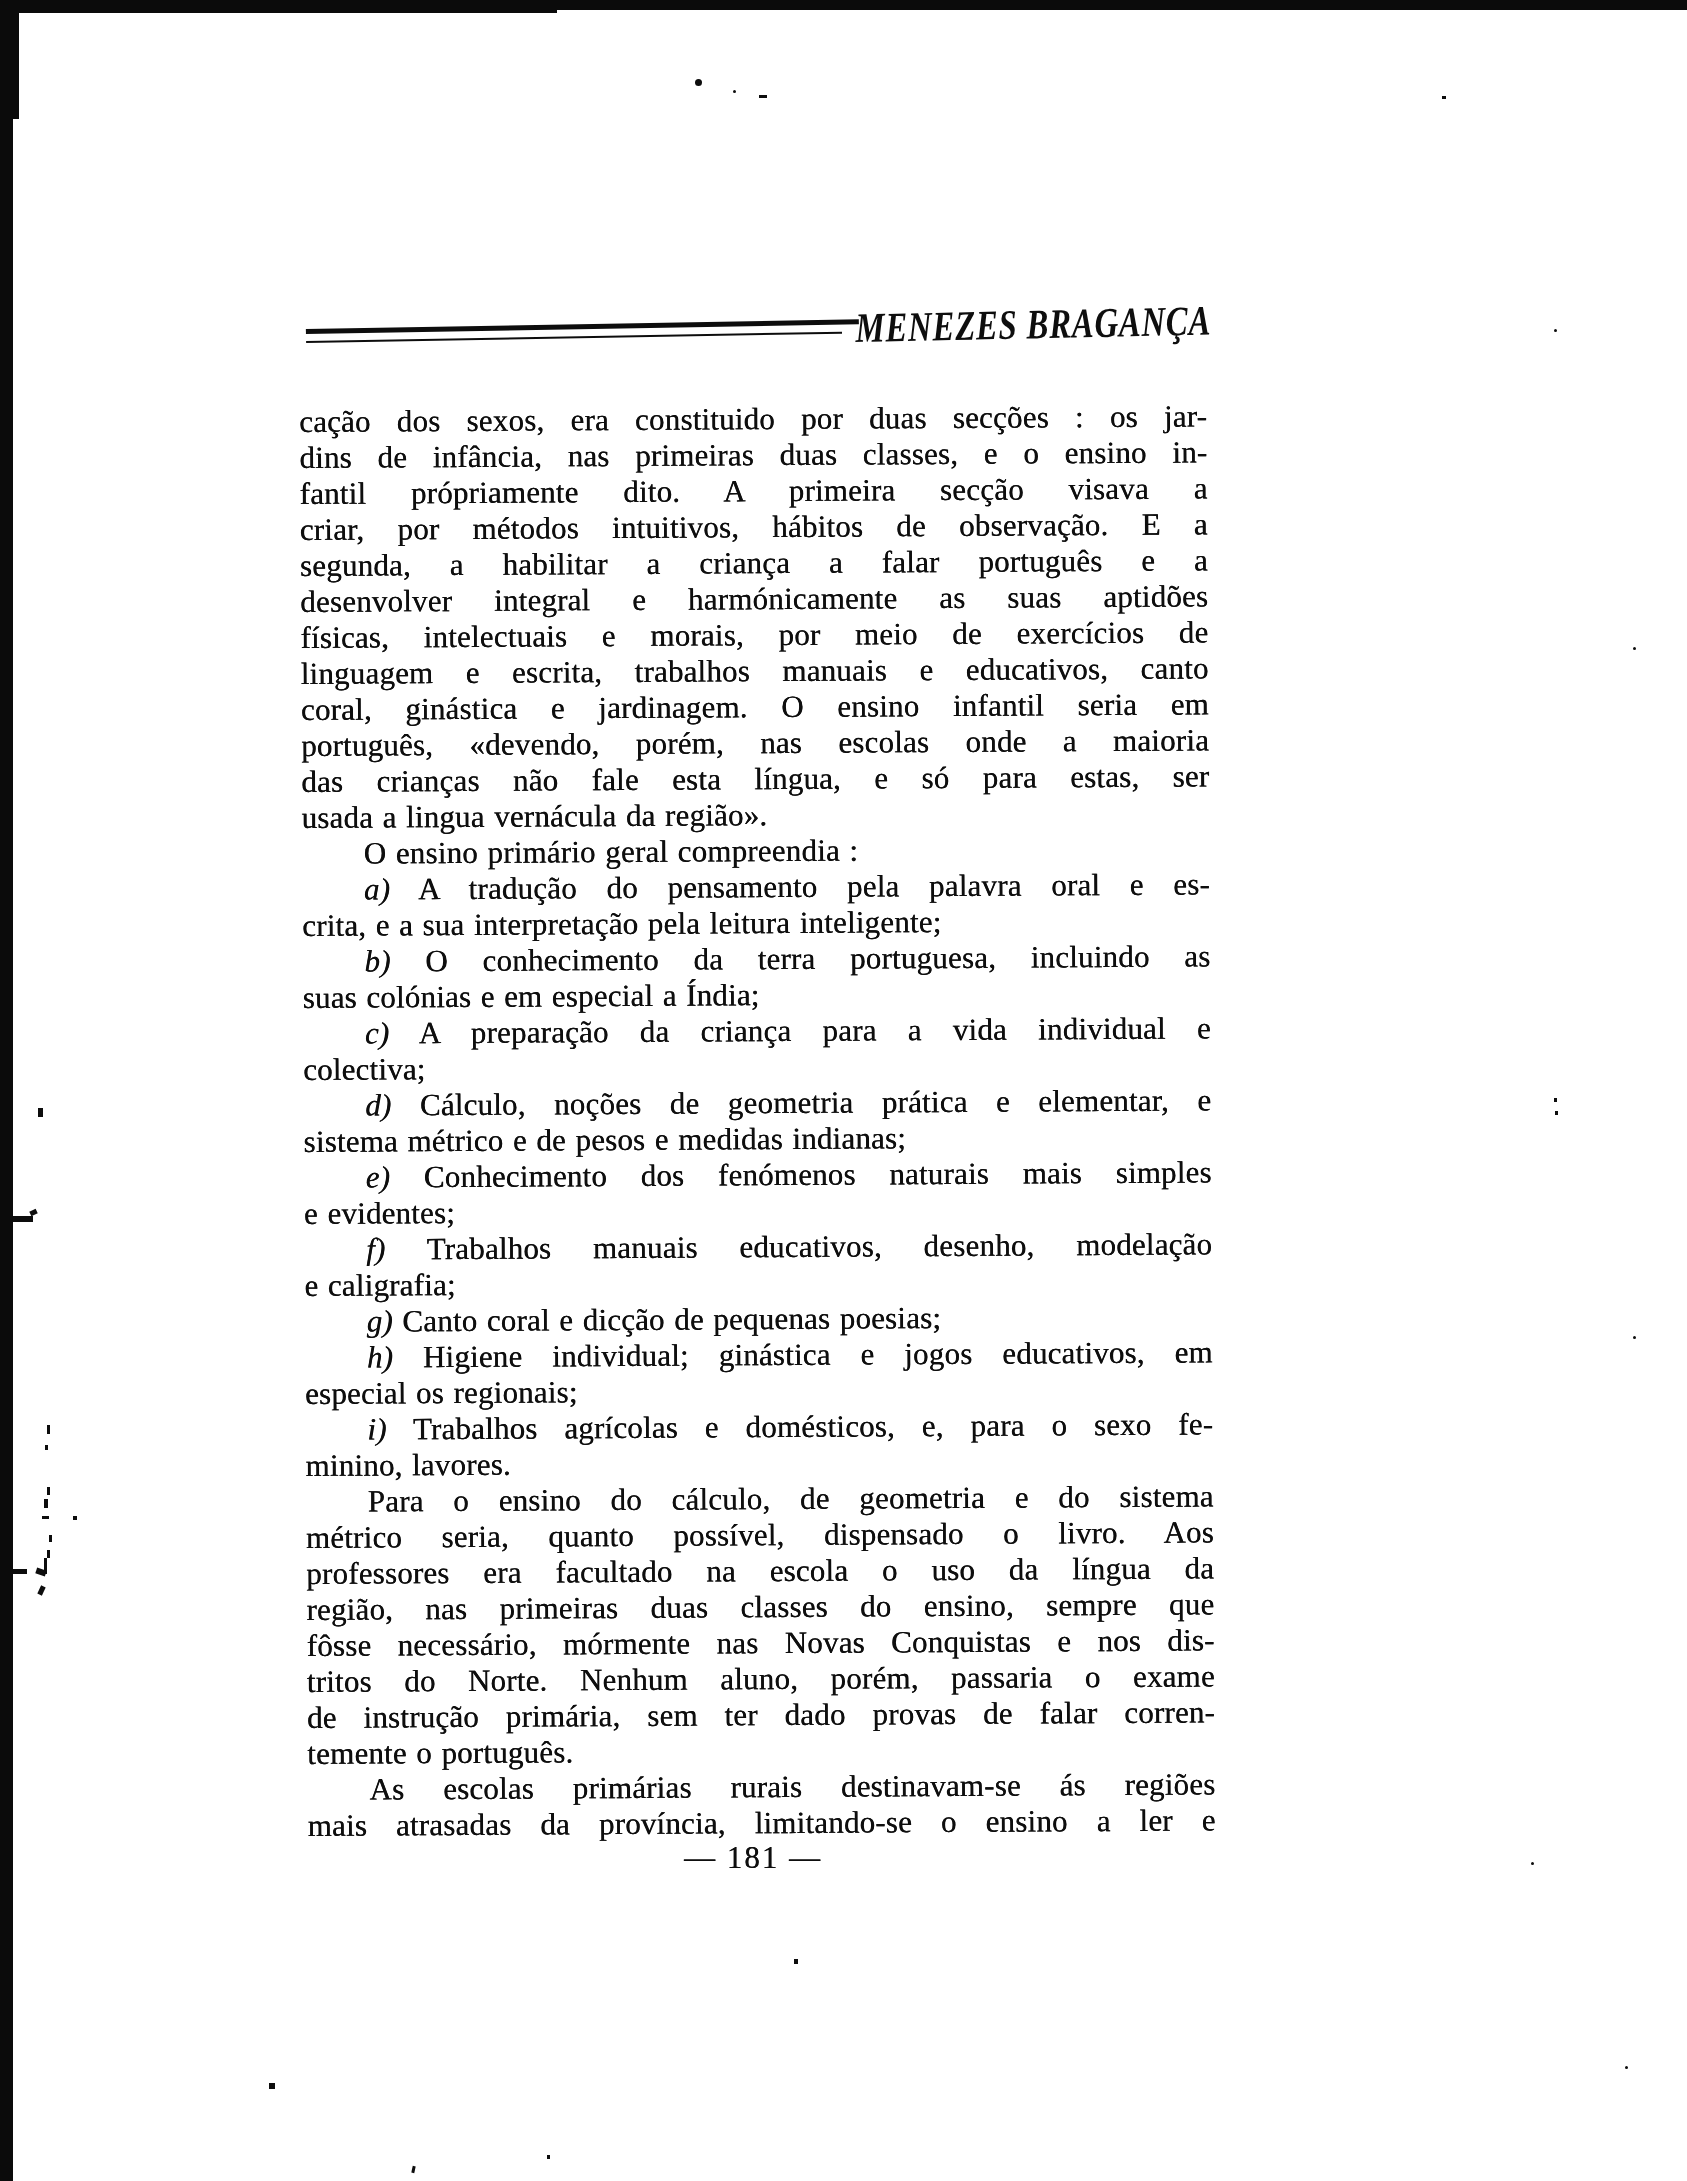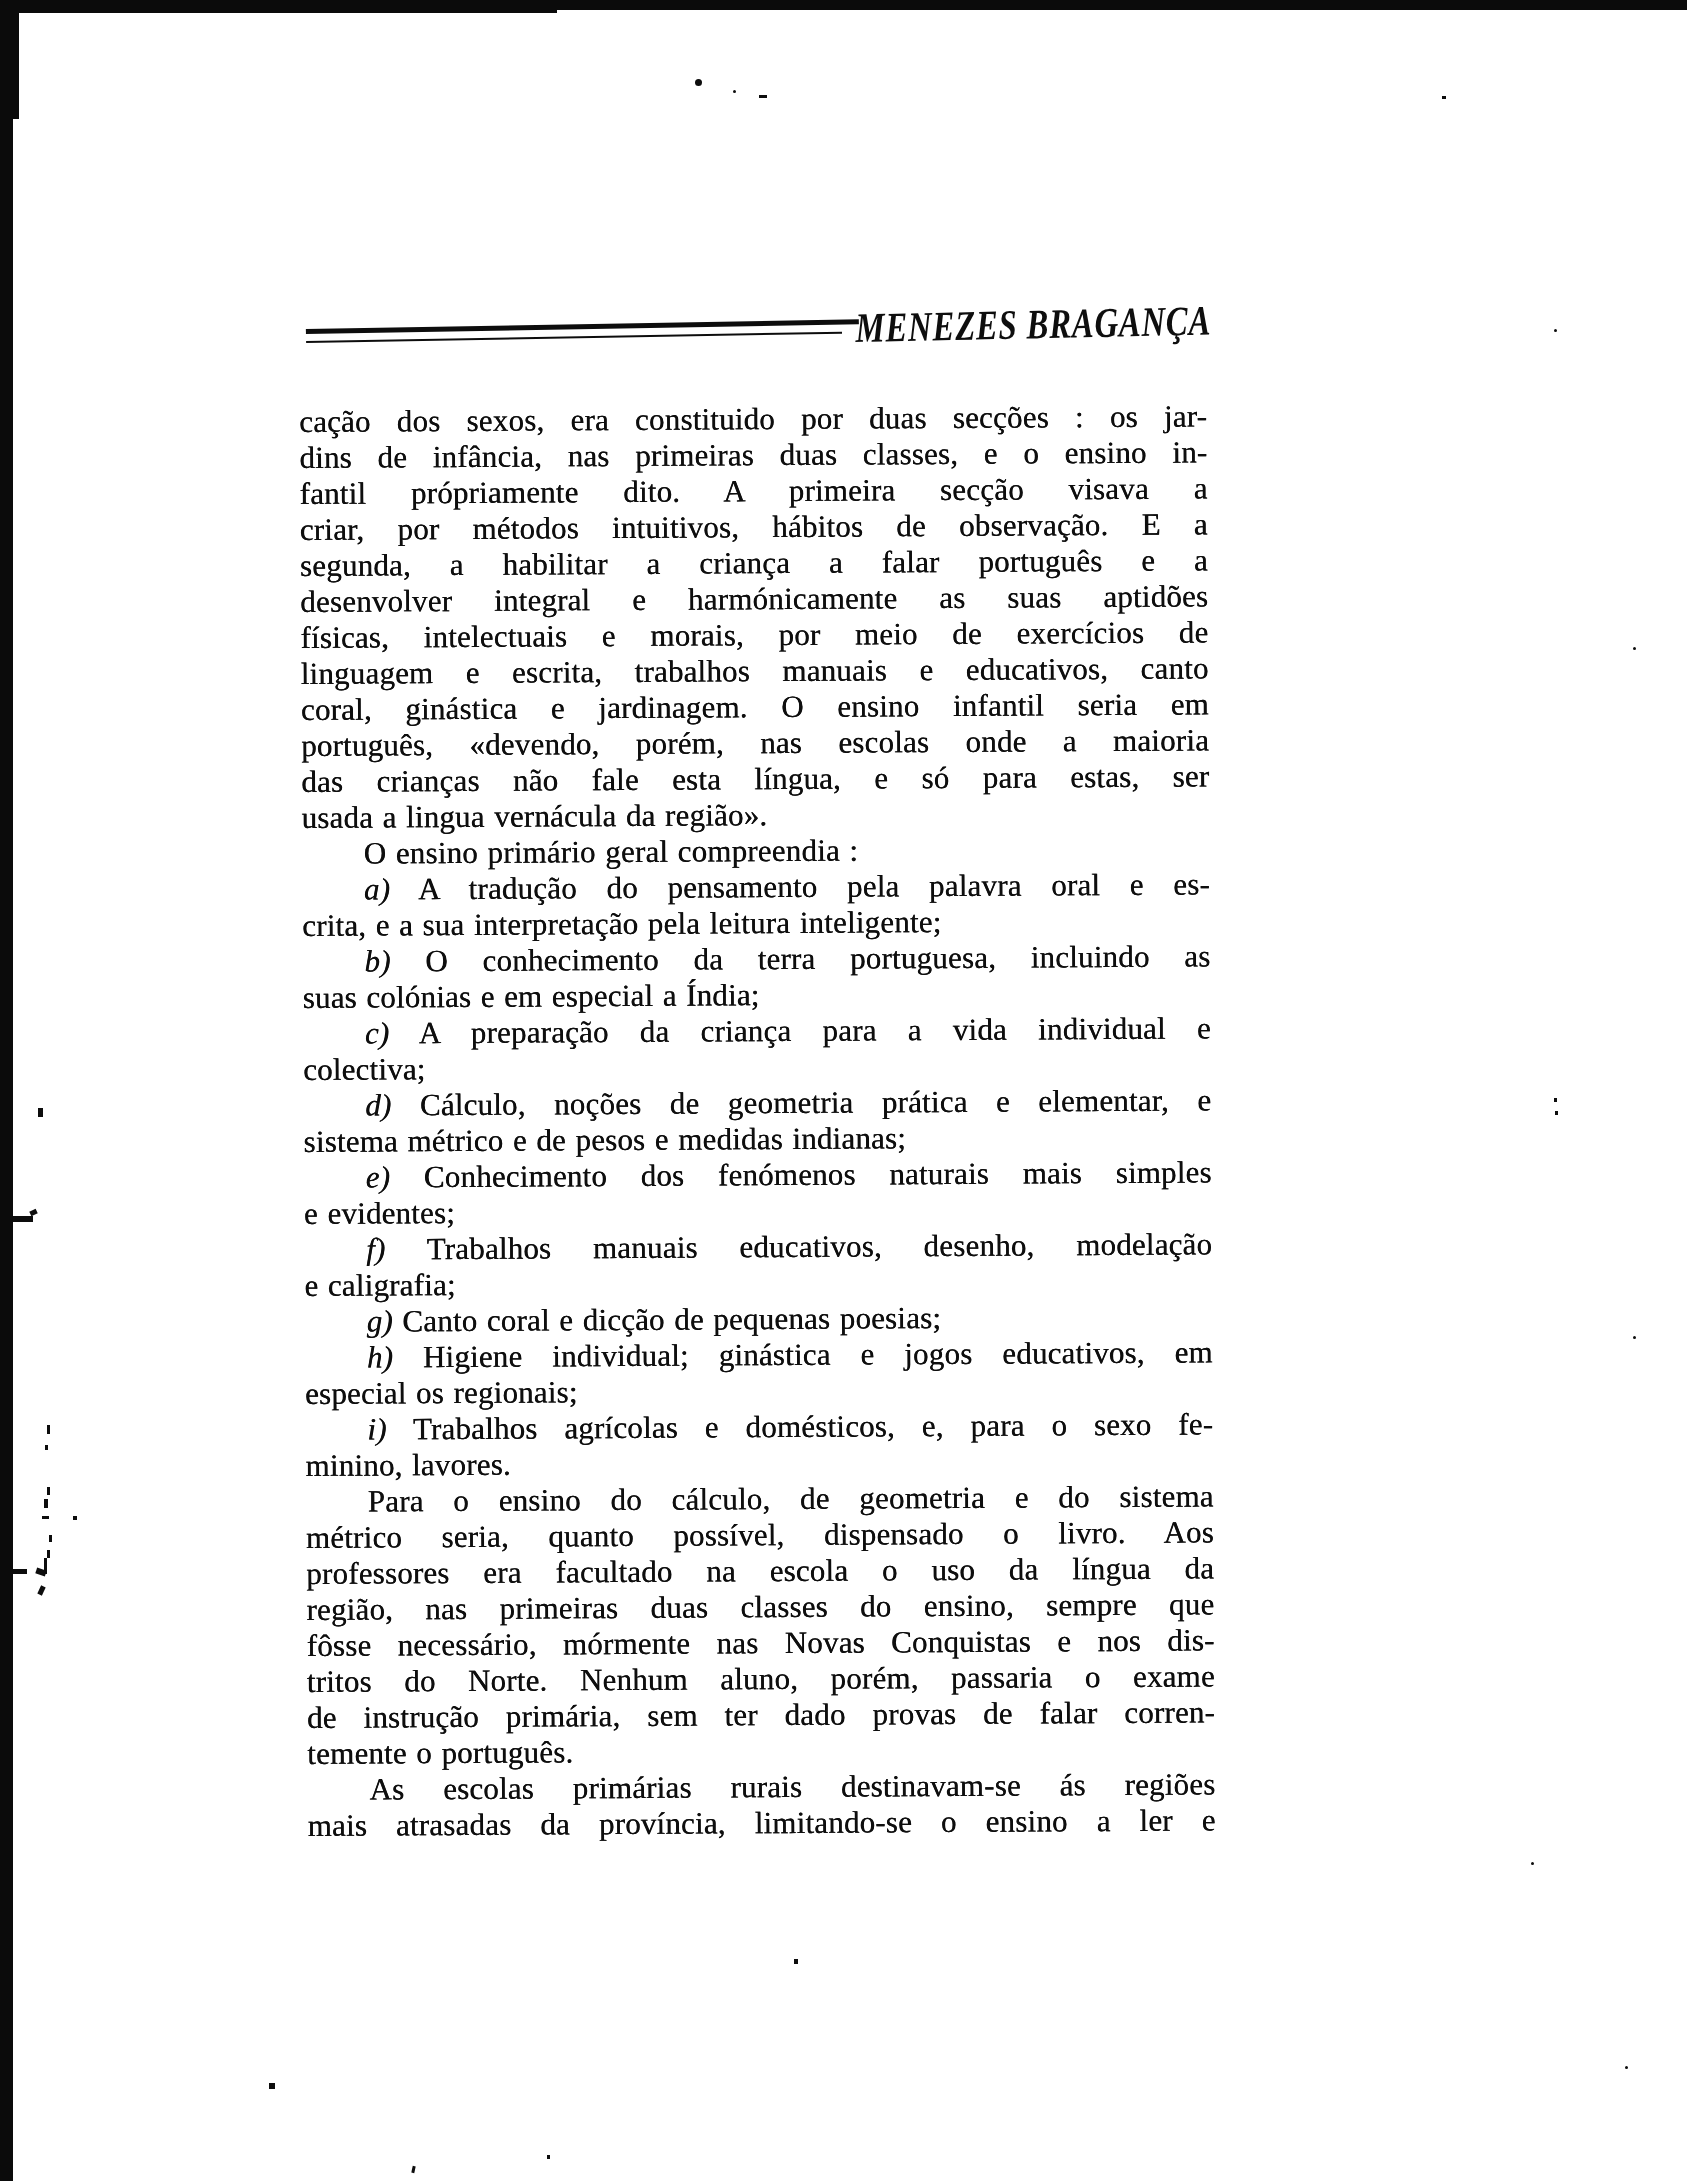--- a/index.html
+++ b/index.html
@@ -102,20 +102,21 @@
       <div class="line just">professores era facultado na escola o uso da língua da</div>
       <div class="line just">região, nas primeiras duas classes do ensino, sempre que</div>
       <div class="line just">fôsse necessário, mórmente nas Novas Conquistas e nos dis-</div>
       <div class="line just">tritos do Norte. Nenhum aluno, porém, passaria o exame</div>
       <div class="line just">de instrução primária, sem ter dado provas de falar corren-</div>
       <div class="line">temente o português.</div>
       <div class="line just indent">As escolas primárias rurais destinavam-se ás regiões</div>
       <div class="line just">mais atrasadas da província, limitando-se o ensino a ler e</div>
     </div>
 
+  <div class="page-number">— 181 —</div>
 
   <div>
       <div class="speck" style="left: 695px; top: 79px; width: 7px; height: 7px; border-radius: 50%;"></div>
       <div class="speck" style="left: 733px; top: 90px; width: 3px; height: 3px; border-radius: 50%;"></div>
       <div class="speck" style="left: 759px; top: 95px; width: 8px; height: 3px;"></div>
       <div class="speck" style="left: 38px; top: 1108px; width: 5px; height: 9px;"></div>
       <div class="speck" style="left: 13px; top: 1216px; width: 20px; height: 6px;"></div>
       <div class="speck" style="left: 30px; top: 1210px; width: 7px; height: 5px; transform: rotate(-25deg);"></div>
       <div class="speck" style="left: 47px; top: 1425px; width: 3px; height: 9px;"></div>
       <div class="speck" style="left: 45px; top: 1445px; width: 3px; height: 5px;"></div>

